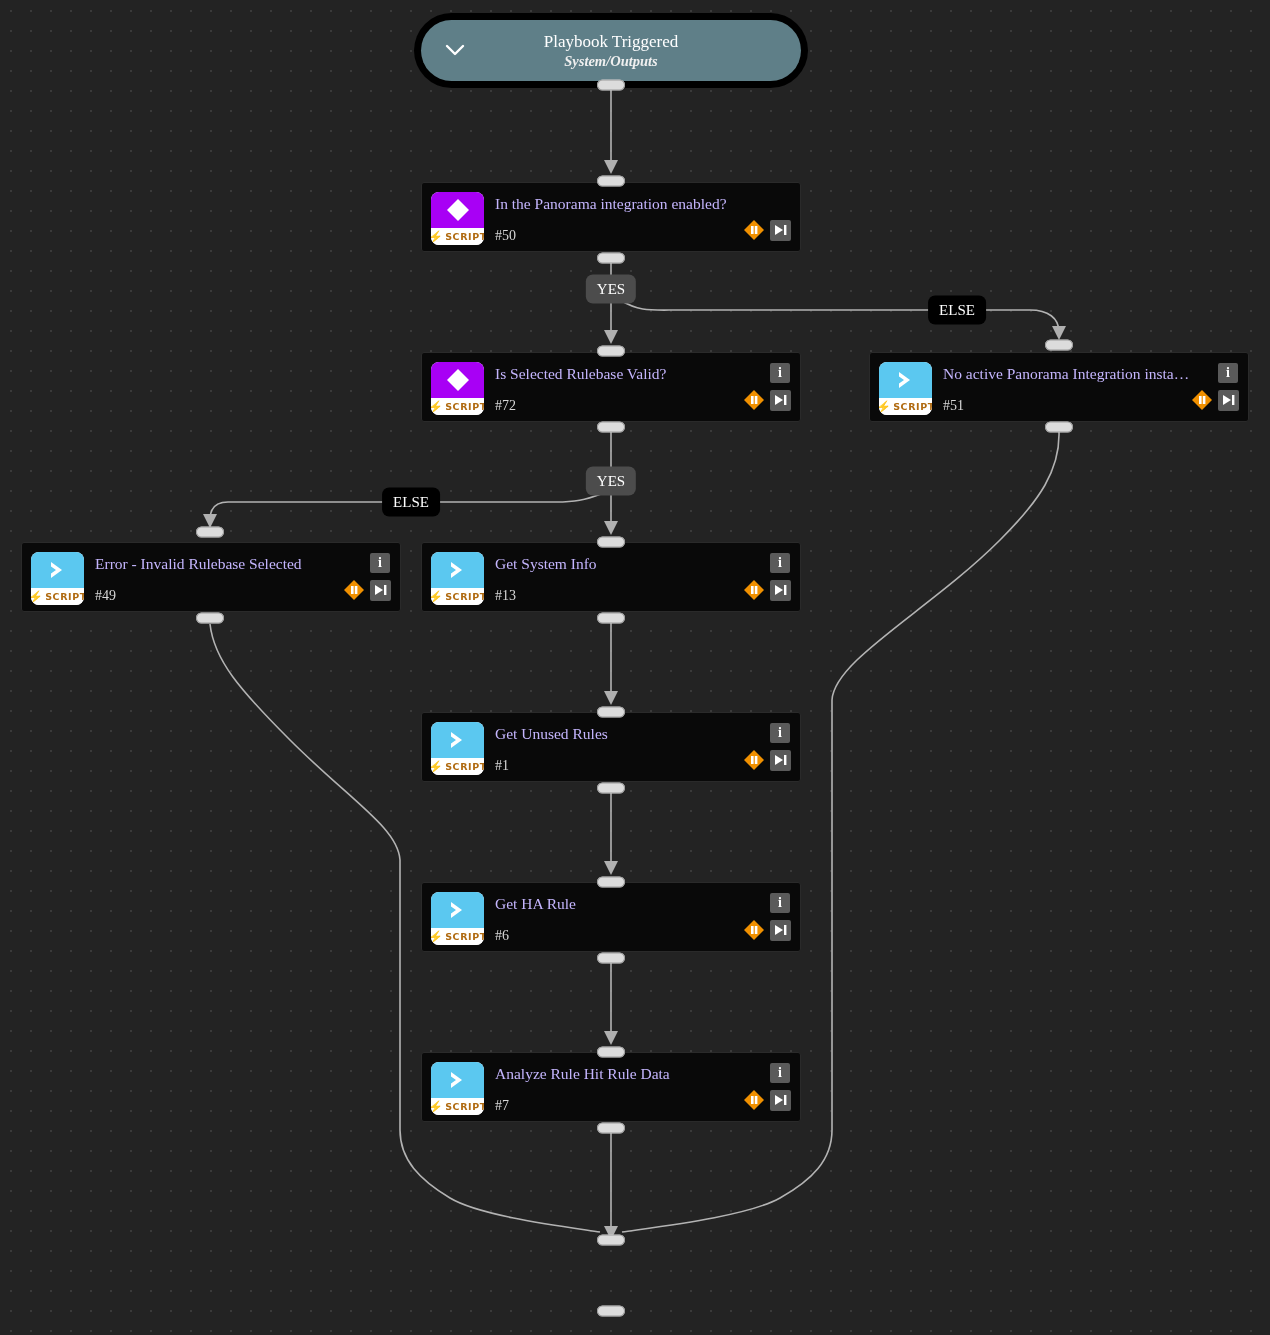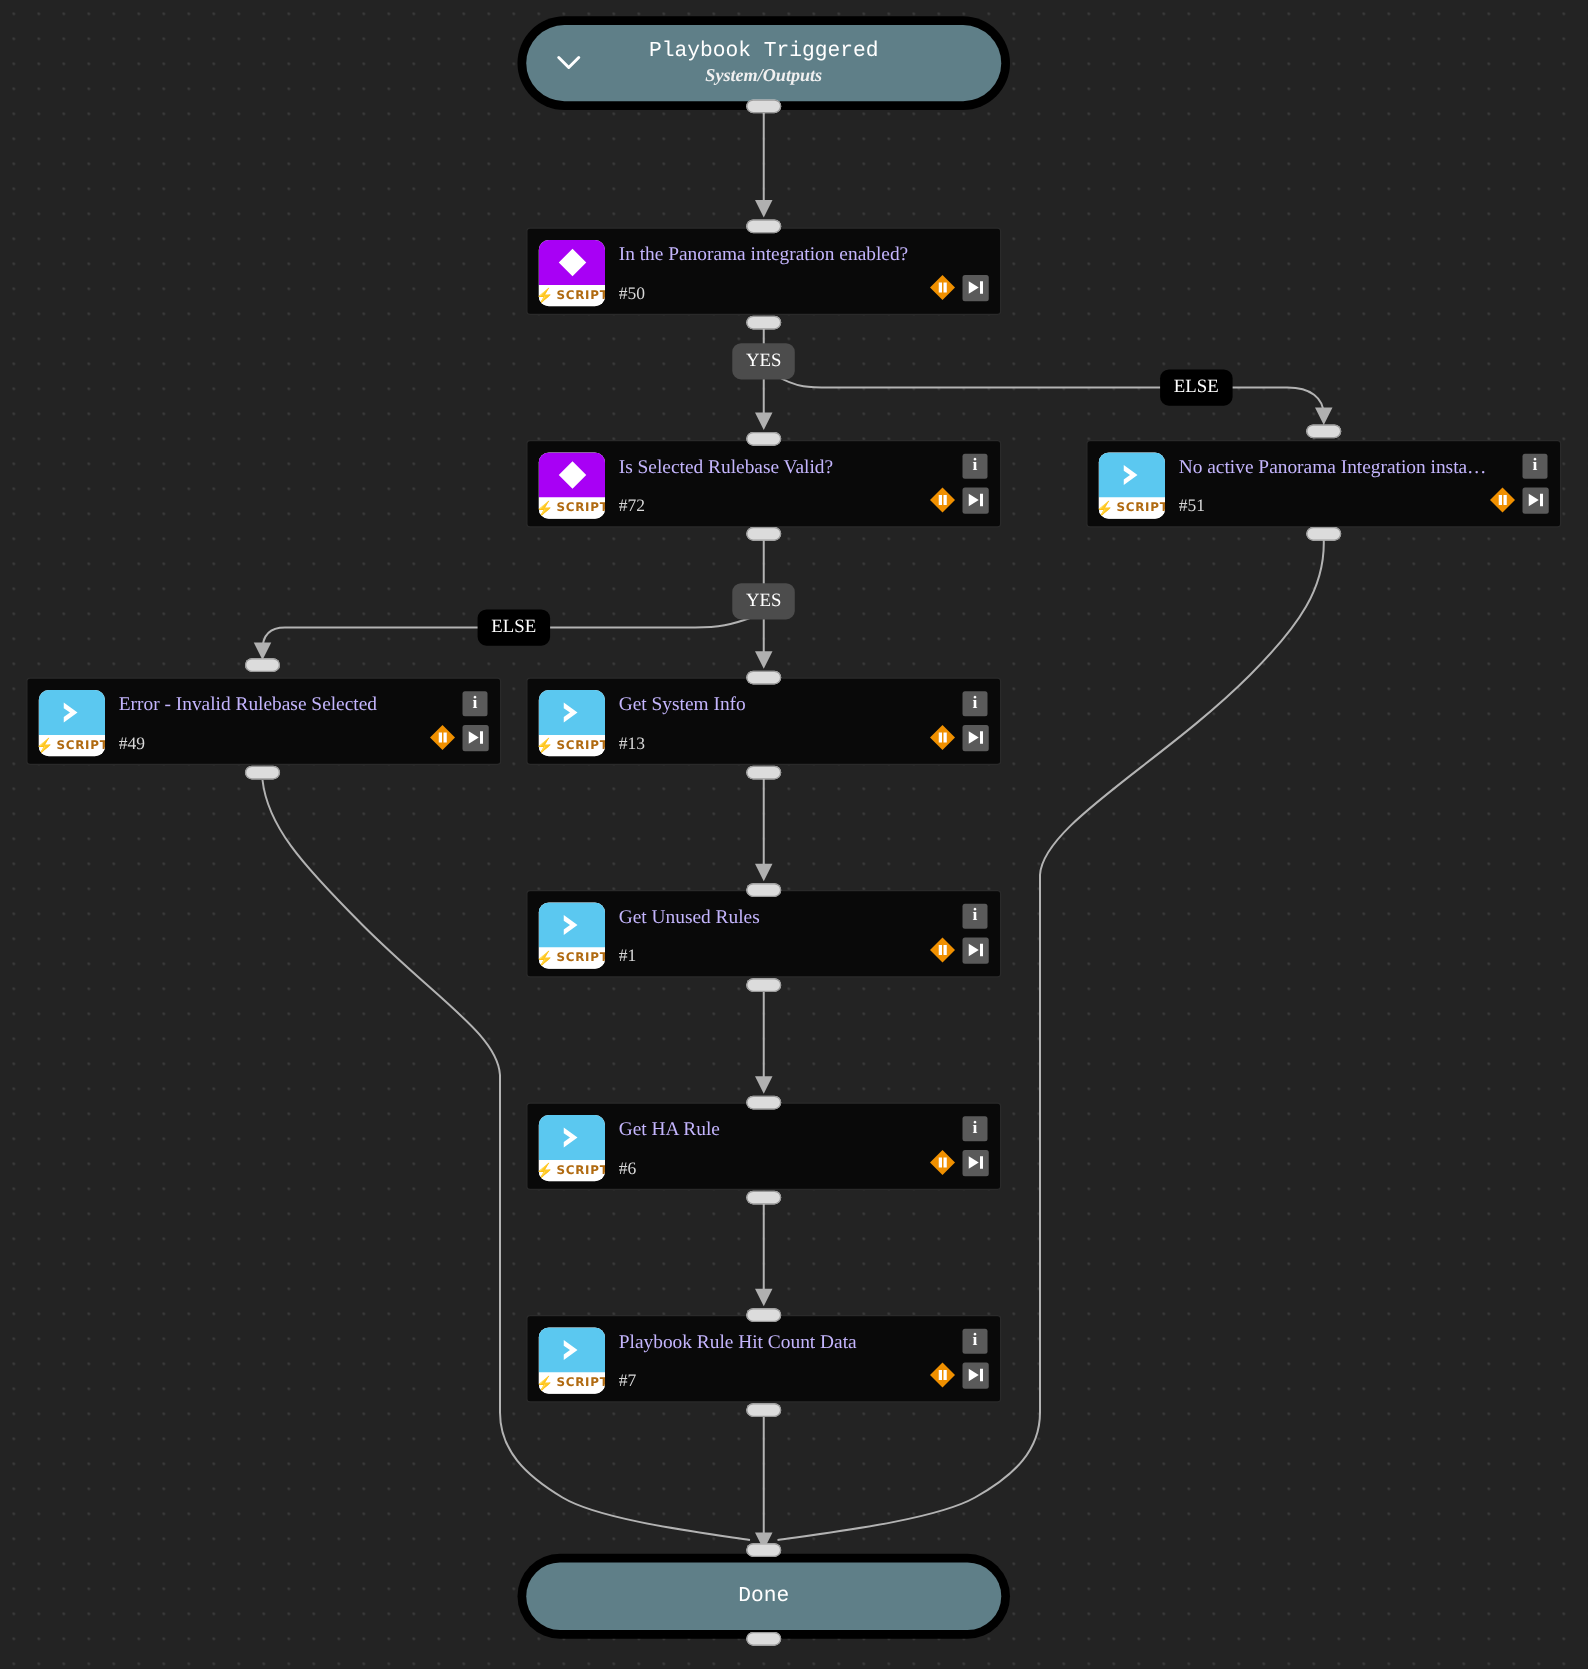--- a/index.html
+++ b/index.html
@@ -67,21 +67,20 @@
     display: flex;
     flex-direction: column;
     align-items: center;
     justify-content: center;
     position: relative;
   }
   .terminal-title {
     color: #ffffff;
     font-size: 17px;
     line-height: 21px;
-    font-family: Liberation Mono, monospace;
   }
   .terminal-sub {
     color: #f0f0f0;
     font-size: 14.5px;
     font-style: italic;
     font-weight: bold;
     line-height: 19px;
   }
   .chevron-down {
     position: absolute;
@@ -534,21 +533,21 @@
       <div class="icon-top script">
         <svg class="white-chevron" width="24" height="22" viewBox="0 0 24 22">
           <path d="M5 3 L16 11 L5 19 L5 14.5 L10 11 L5 7.5 Z" fill="#ffffff"></path>
         </svg>
       </div>
       <div class="icon-bottom">
         <span class="bolt">⚡</span>
         <span class="script-word">SCRIPT</span>
       </div>
     </div>
-    <div class="task-title">Playbook Rule Hit Count Data</div>
+    <div class="task-title">Analyze Rule Hit Rule Data</div>
     <div class="task-id">#7</div>
     <div class="info-btn">i</div>
     <div class="btn-row">
       <span class="pause-btn">
         <svg width="22" height="22" viewBox="0 0 22 22">
           <polygon points="11,1 21,11 11,21 1,11" fill="#f09000"></polygon>
           <rect x="8" y="7" width="2.6" height="8" fill="#ffffff"></rect>
           <rect x="11.8" y="7" width="2.6" height="8" fill="#ffffff"></rect>
         </svg>
       </span>
@@ -559,19 +558,14 @@
         </svg>
       </span>
     </div>
   </div>
 
   <div class="branch-label yes" style="left:611px; top:289px;">YES</div>
   <div class="branch-label else" style="left:957px; top:310px;">ELSE</div>
   <div class="branch-label yes" style="left:611px; top:481px;">YES</div>
   <div class="branch-label else" style="left:411px; top:502px;">ELSE</div>
 
-  <div class="terminal" style="left:414px; top:1243px; width:394px; height:68px;">
-    <div class="terminal-inner">
-      <div class="terminal-title">Done</div>
-    </div>
-  </div>
 
 </div>
 
 </body></html>

